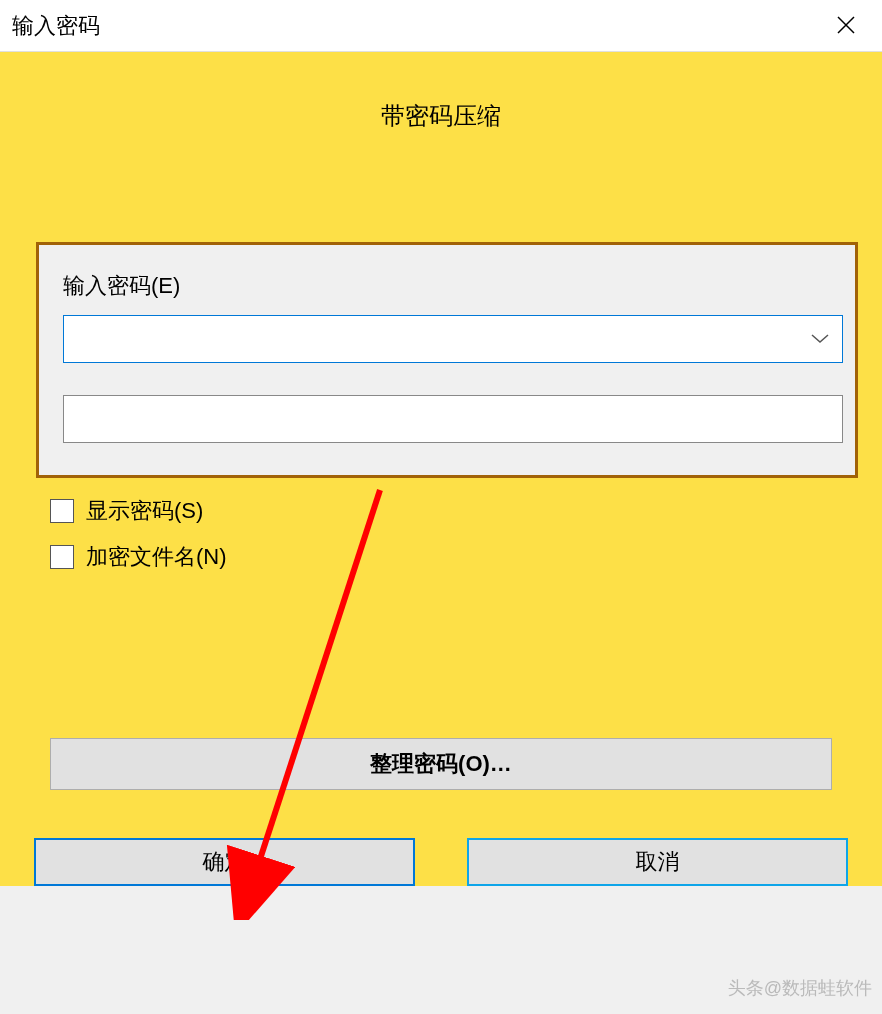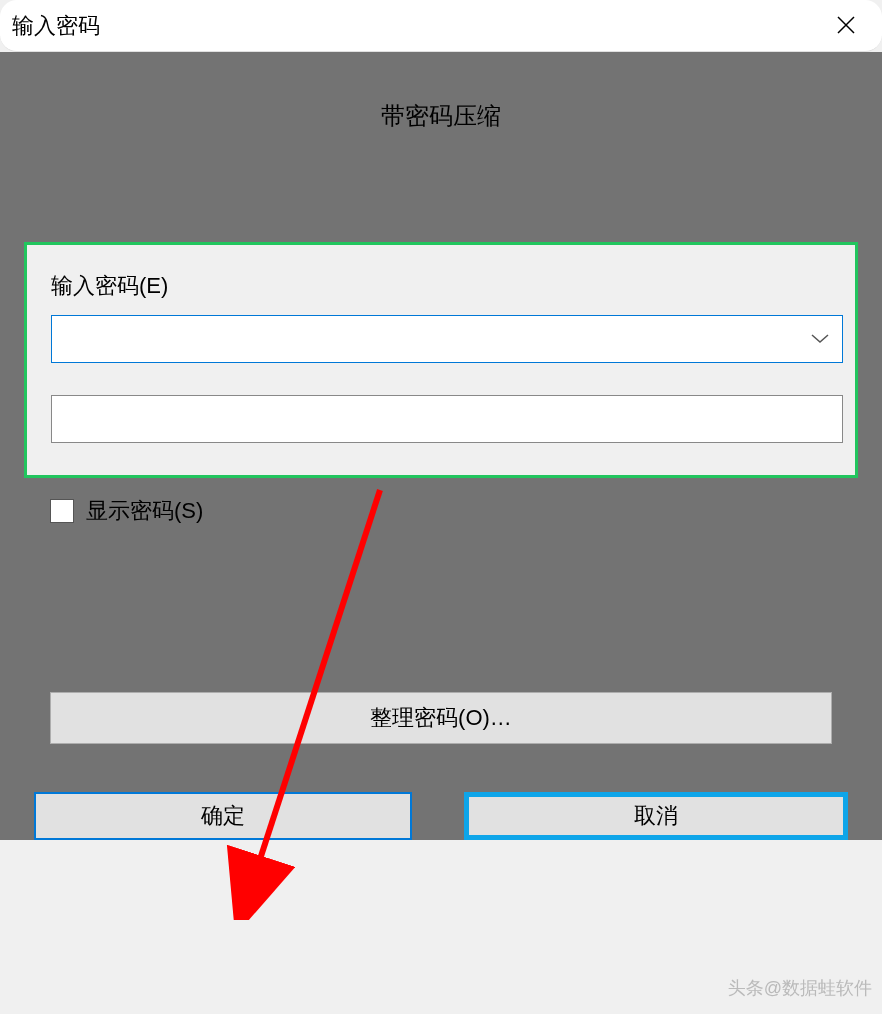--- a/index.html
+++ b/index.html
@@ -16,47 +16,46 @@
       overflow: hidden;
     }
     .titlebar {
       background: #ffffff;
       height: 52px;
       display: flex;
       align-items: center;
       justify-content: space-between;
       padding: 0 16px 0 12px;
       border-bottom: 1px solid #e0e0e0;
-      border-radius: 17px;
     }
     .titlebar-title {
       font-size: 22px;
       color: #000;
     }
     .close-x {
       font-size: 26px;
       color: #000;
       cursor: pointer;
       width: 40px;
       text-align: center;
       line-height: 1;
     }
     .dialog-body {
       padding: 0;
-      background: #737373;
+      background: #fde047;
     }
     .heading {
       text-align: center;
       font-size: 24px;
       color: #000;
       padding: 48px 0 10px 0;
     }
     .password-section {
-      margin: 100px 24px 0 24px;
-      border: 3px solid #22c55e;
+      margin: 100px 24px 0 36px;
+      border: 3px solid #a16207;
       padding: 26px 12px 32px 24px;
       position: relative;
       background: #f0f0f0;
     }
     .field-label {
       font-size: 22px;
       color: #000;
       margin-bottom: 14px;
       display: block;
     }
@@ -119,31 +118,32 @@
     }
     .manage-btn {
       width: 100%;
       height: 52px;
       background: #e1e1e1;
       border: 1px solid #adadad;
       font-size: 22px;
       color: #000;
       cursor: pointer;
       font-family: inherit;
+      font-weight: bold;
     }
     .bottom-buttons {
       display: flex;
       gap: 52px;
       padding: 48px 34px 0 34px;
     }
     .btn {
       flex: 1;
       height: 48px;
       background: #e1e1e1;
-      border: 5px solid #0ea5e9;
+      border: 2px solid #0ea5e9;
       font-size: 22px;
       color: #000;
       cursor: pointer;
       font-family: inherit;
     }
     .btn-default {
       border: 2px solid #0078d7;
     }
     .watermark {
       position: absolute;
@@ -188,20 +188,24 @@
     </div>
 
     <input type="text" class="confirm-input" value="" style="">
   </div>
 
   <div class="checkbox-area">
     <div class="checkbox-row">
       <span class="checkbox-box"></span>
       <span class="checkbox-label">显示密码(S)</span>
     </div>
+    <div class="checkbox-row">
+      <span class="checkbox-box"></span>
+      <span class="checkbox-label">加密文件名(N)</span>
+    </div>
   </div>
 
   <div class="manage-btn-wrap">
     <button class="manage-btn">整理密码(O)…</button>
   </div>
 
   <div class="bottom-buttons">
     <button class="btn btn-default">确定</button>
     <button class="btn">取消</button>
   </div>

